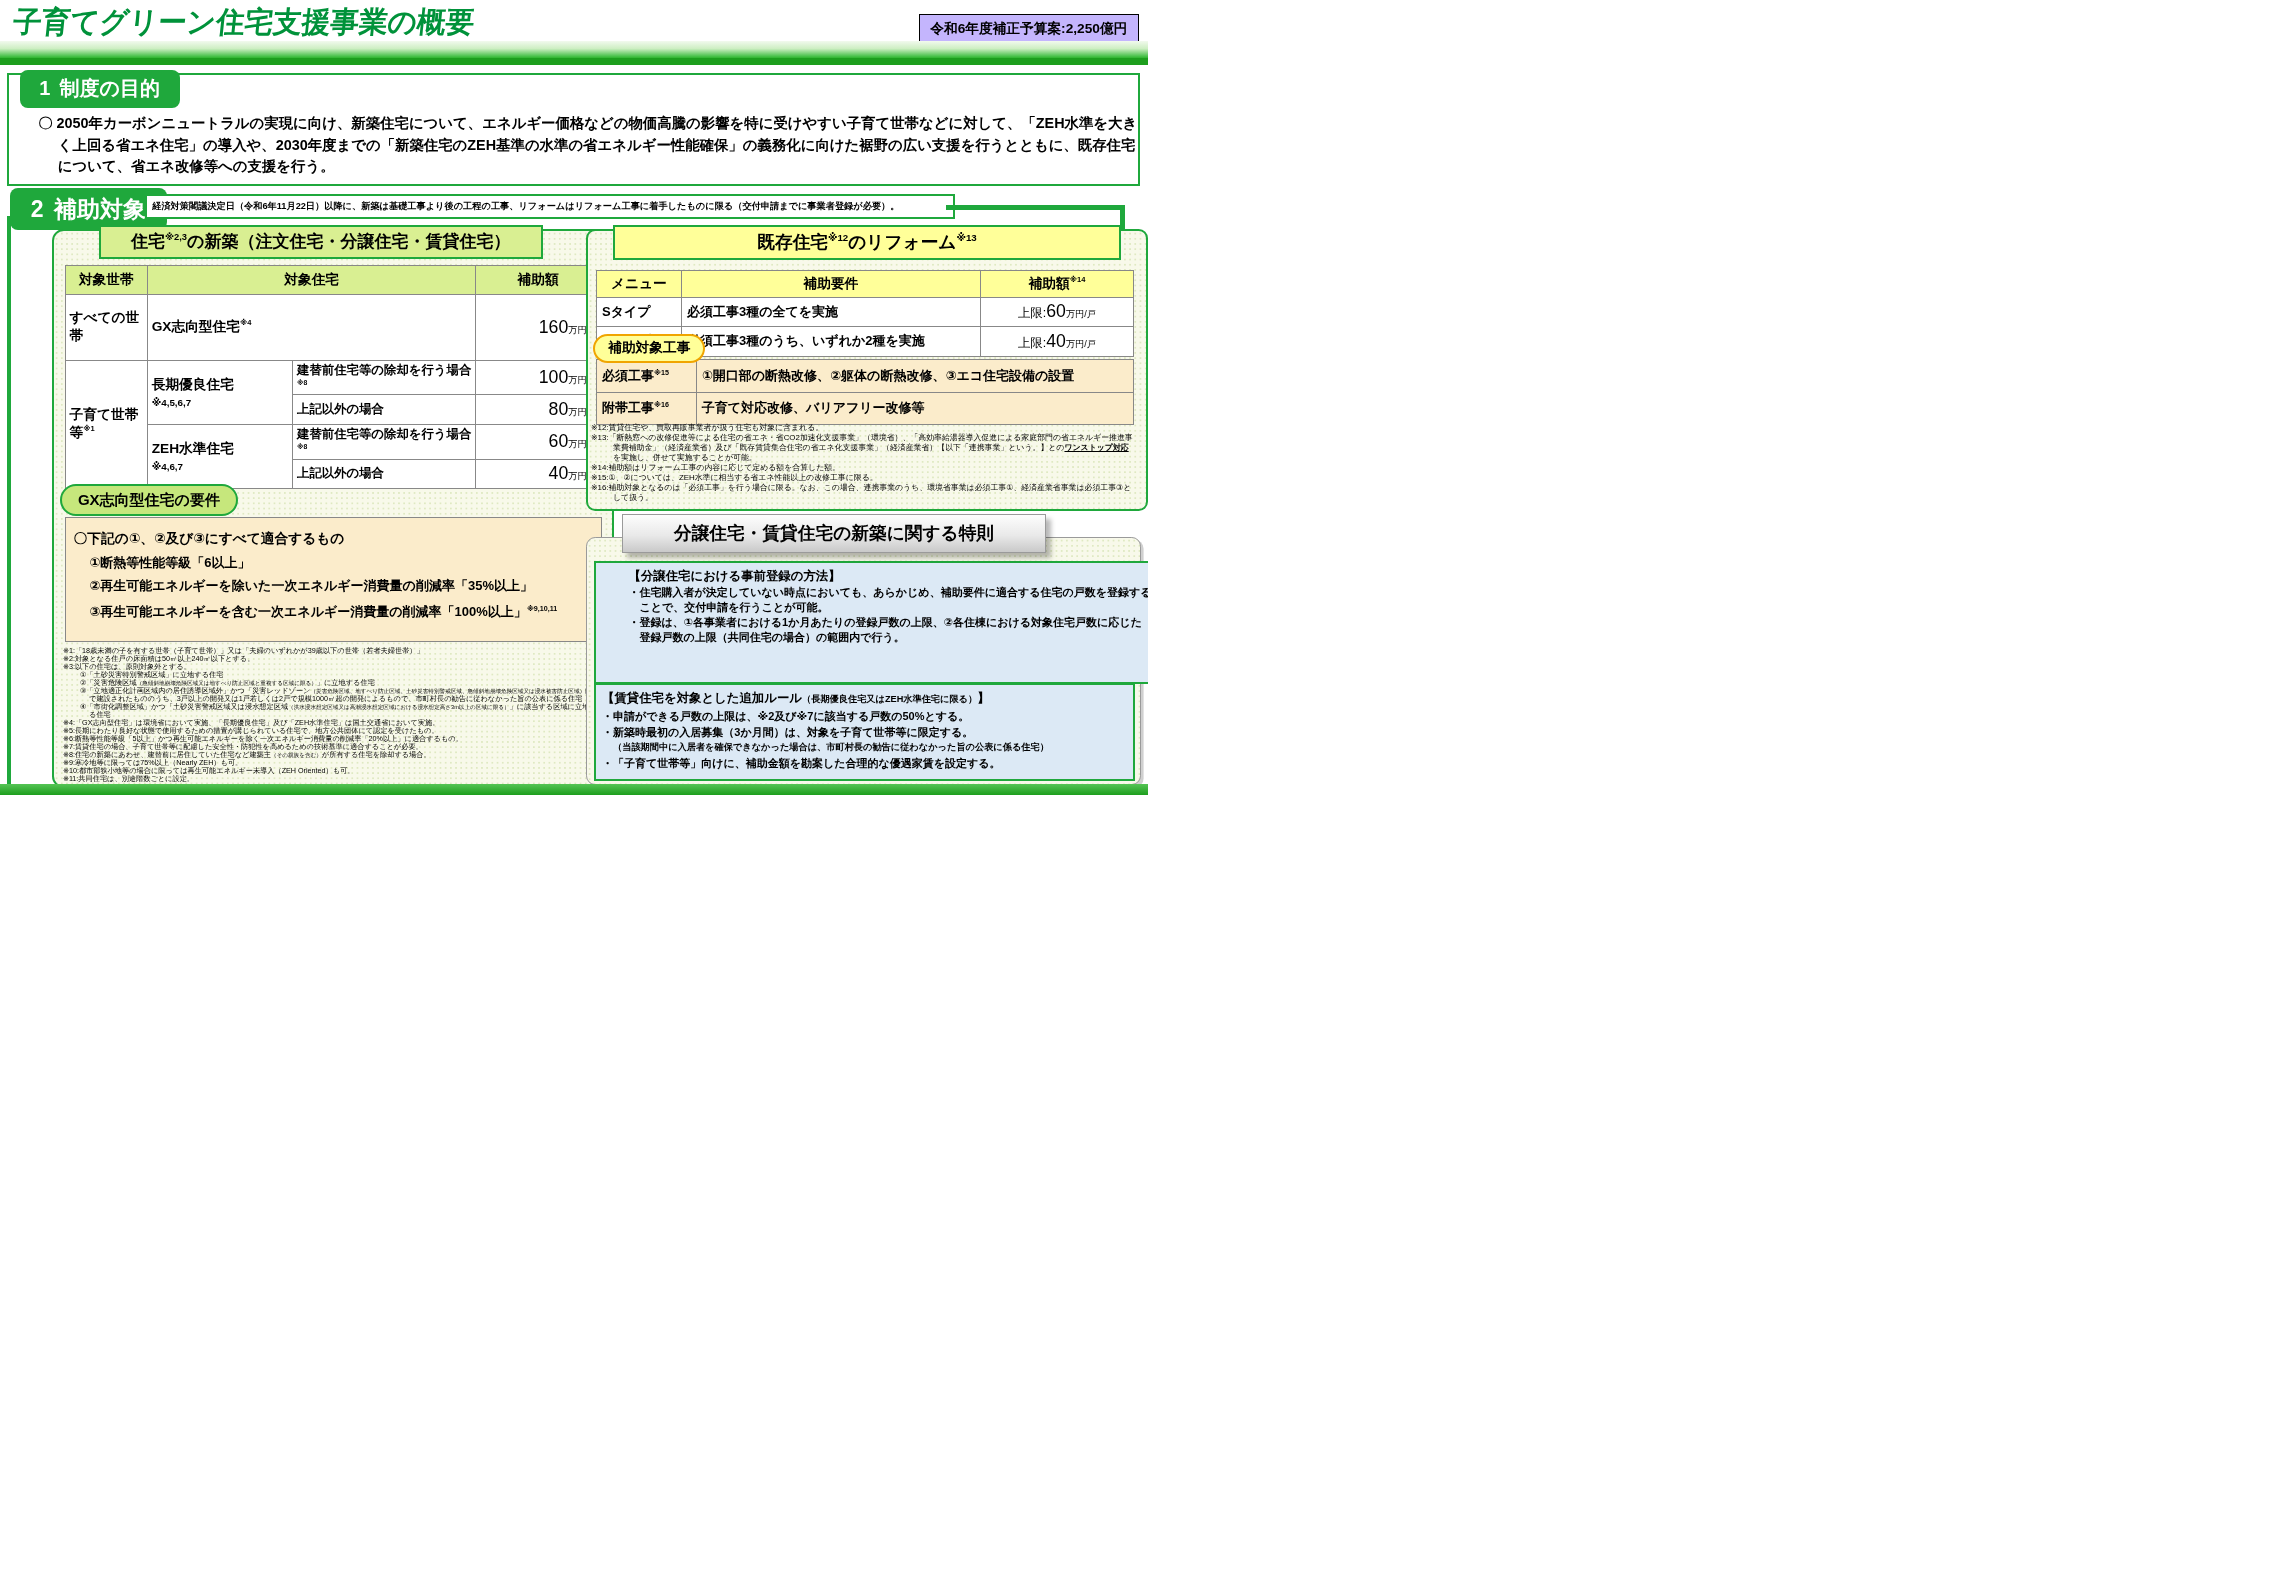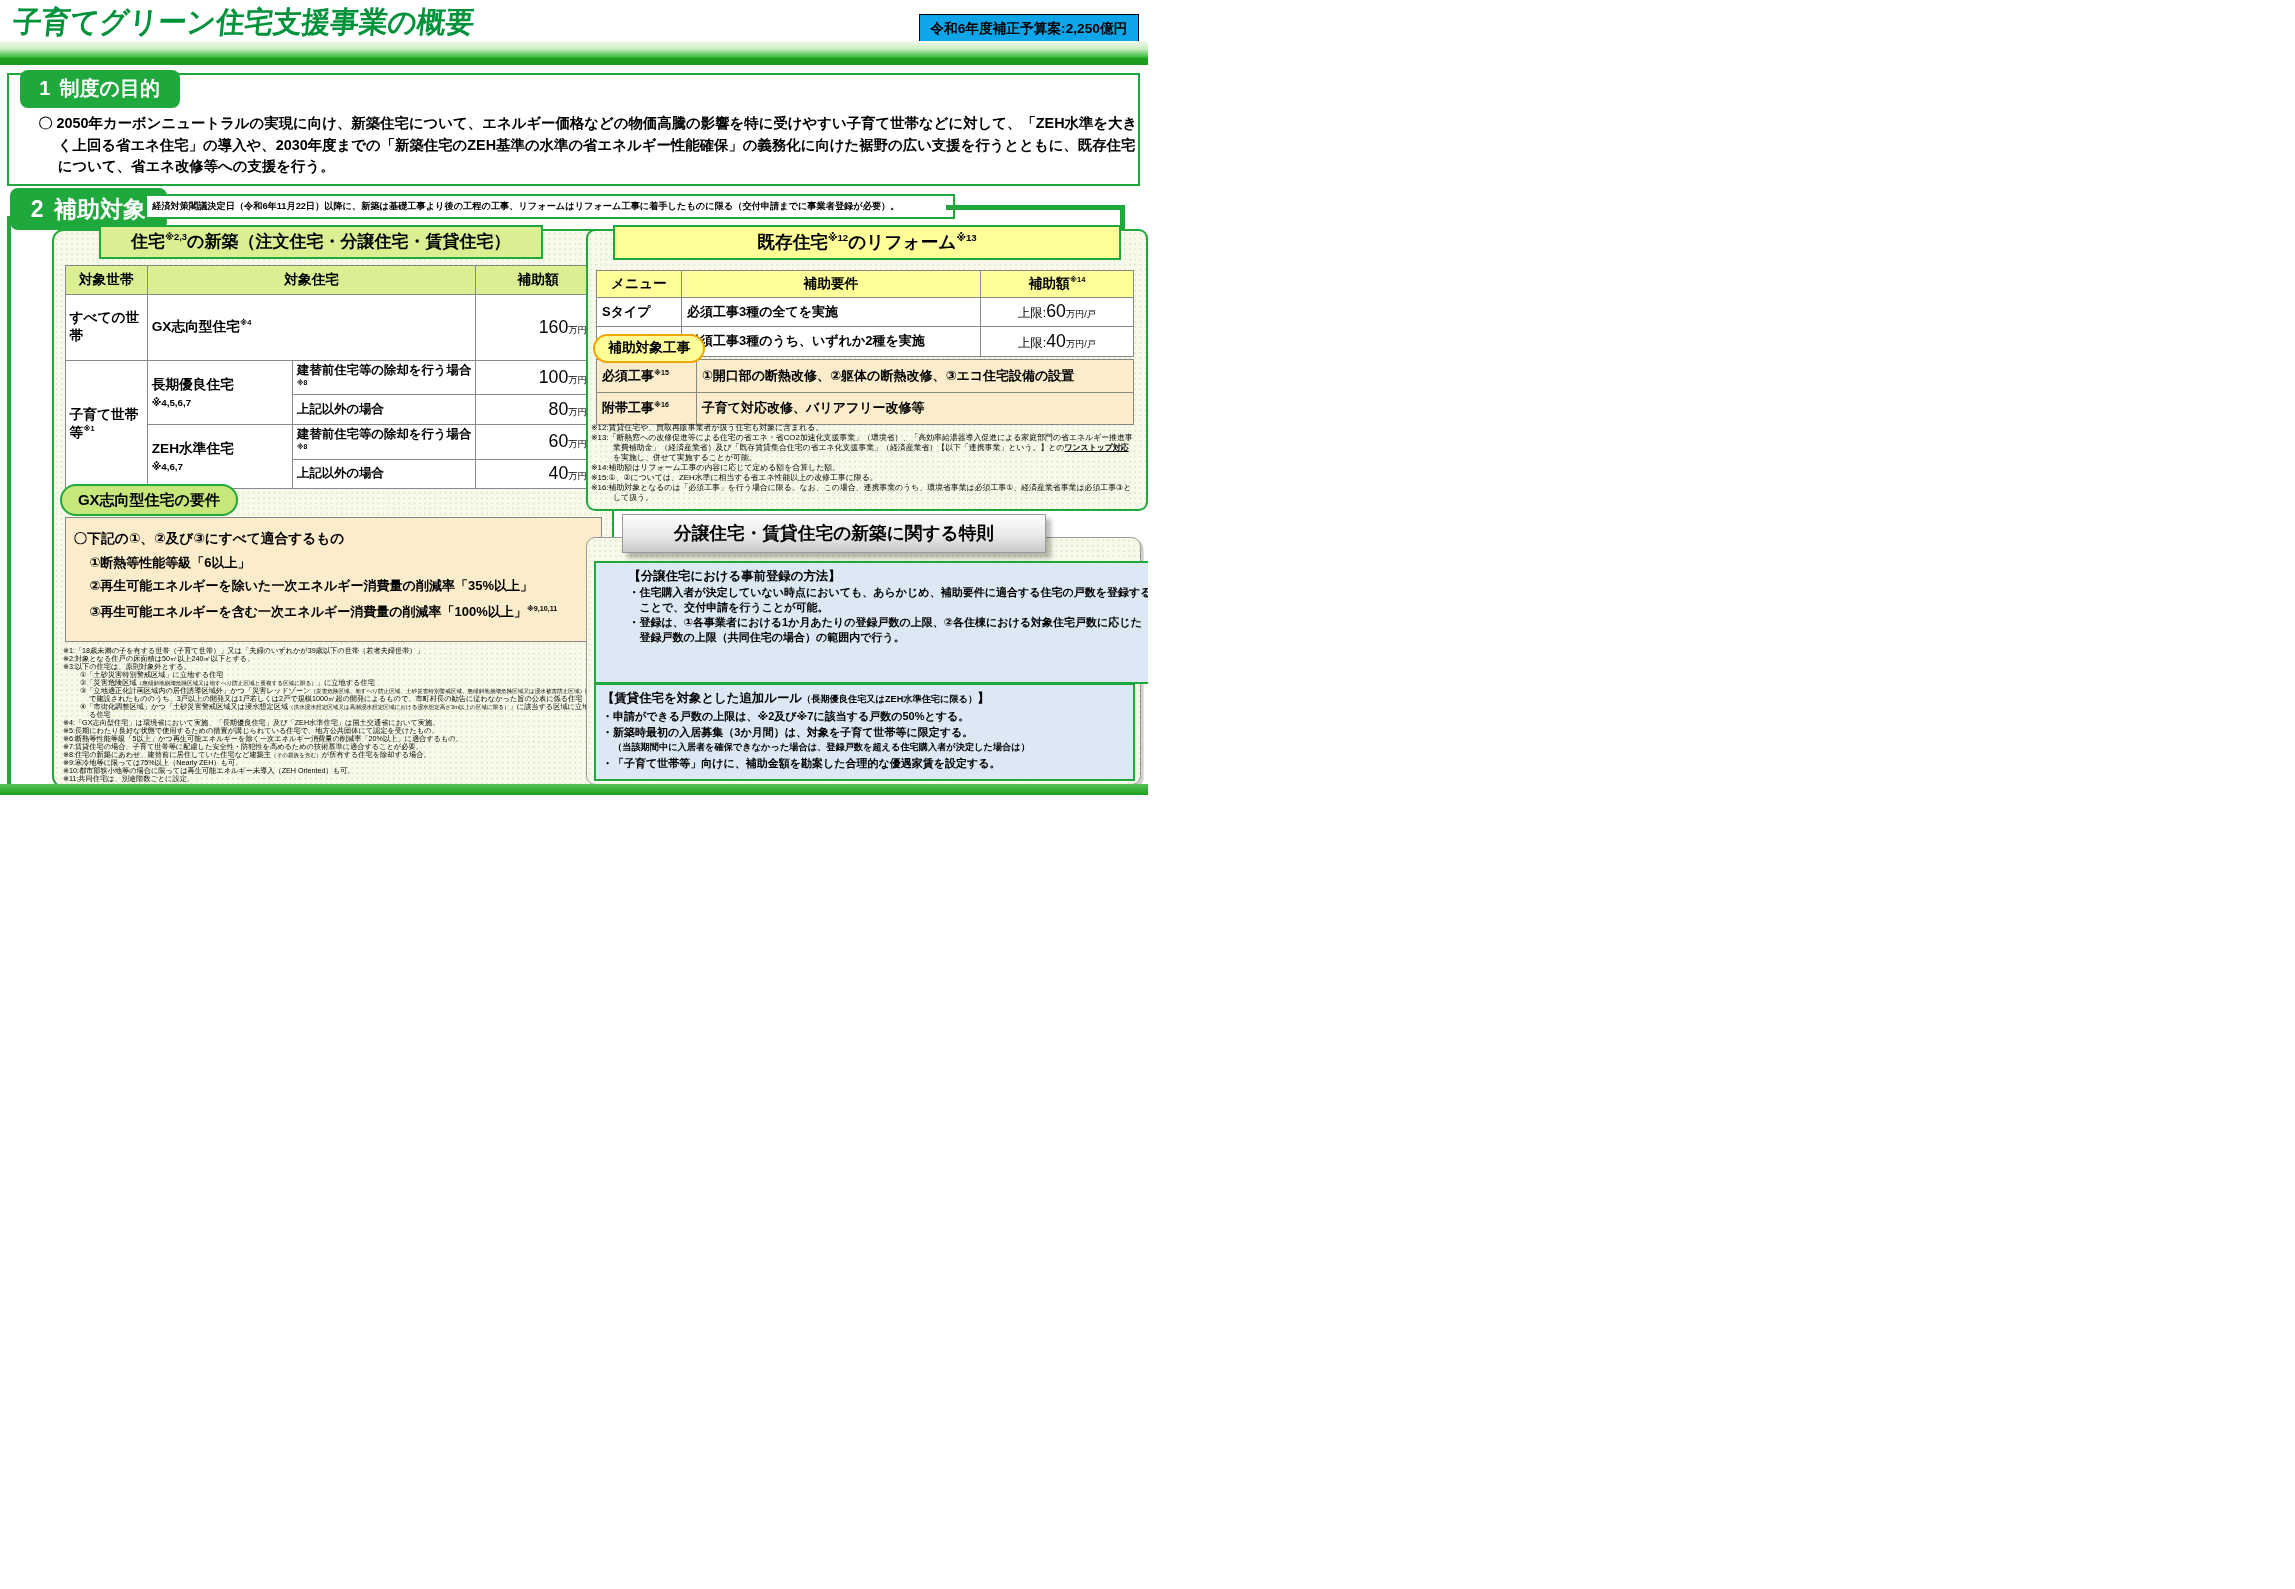--- a/index.html
+++ b/index.html
@@ -3,21 +3,21 @@
 <meta charset="utf-8">
 <style>
   html,body{margin:0;padding:0;background:#ffffff;}
   .page{position:relative;width:1148px;height:795px;background:#fff;overflow:hidden;
         font-family:"Liberation Sans","DejaVu Sans",sans-serif;color:#000;}
   .abs{position:absolute;}
 
   
   .main-title{left:10.5px;top:2.6px;font-size:29.5px;font-weight:bold;color:#00923a;
               letter-spacing:0px;transform:skewX(-6deg) scaleX(.97);transform-origin:left bottom;white-space:nowrap;}
-  .budget-badge{right:9.2px;top:14.4px;border:1.3px solid #000;background:#0ea5e9;padding:4.6px 10.5px;
+  .budget-badge{right:9.2px;top:14.4px;border:1.3px solid #000;background:#c4b5fd;padding:4.6px 10.5px;
                 font-size:13.7px;font-weight:bold;white-space:nowrap;}
   .grad-bar{left:0;top:41px;width:1148px;height:17px;
             background:linear-gradient(180deg,#f2faee 0%,#cdeec2 45%,#57c657 85%,#2eb52e 100%);}
   .solid-bar{left:0;top:58px;width:1148px;height:6.5px;background:#1d9e1d;}
 
   
   .s1-box{left:7.2px;top:73px;width:1129px;height:109px;border:2.6px solid #1fa83c;background:#fff;}
   .pill{background:#1fa83c;color:#fff;font-weight:bold;border-radius:7.9px;display:flex;align-items:center;}
   .s1-pill{position:absolute;left:10.5px;top:-5.2px;height:38px;padding:0 19.6px;font-size:20px;gap:9.2px;}
   .s1-body{position:absolute;left:29px;top:38px;width:1080px;font-size:14.4px;font-weight:bold;
@@ -261,21 +261,21 @@
     <div class="sp-panel dotbg">
       <div class="blue-box bb1">
         <div class="bb-title">【分譲住宅における事前登録の方法】</div>
         <div class="bb-line">・住宅購入者が決定していない時点においても、あらかじめ、補助要件に適合する住宅の戸数を登録することで、交付申請を行うことが可能。</div>
         <div class="bb-line">・登録は、①各事業者における1か月あたりの登録戸数の上限、②各住棟における対象住宅戸数に応じた登録戸数の上限（共同住宅の場合）の範囲内で行う。</div>
       </div>
       <div class="blue-box bb2">
         <div class="bb-title"><span>【賃貸住宅を対象とした追加ルール</span><span class="bb-title-sm">（長期優良住宅又はZEH水準住宅に限る）</span><span>】</span></div>
         <div class="bb-line">・申請ができる戸数の上限は、※2及び※7に該当する戸数の50%とする。</div>
         <div class="bb-line">・新築時最初の入居募集（3か月間）は、対象を子育て世帯等に限定する。</div>
-        <div class="bb-note">（当該期間中に入居者を確保できなかった場合は、登録戸数を超える住宅購入者が決定した場合は）</div>
+        <div class="bb-note">（当該期間中に入居者を確保できなかった場合は、市町村長の勧告に従わなかった旨の公表に係る住宅）</div>
         <div class="bb-line">・「子育て世帯等」向けに、補助金額を勘案した合理的な優遇家賃を設定する。</div>
       </div>
     </div>
   </section>
 
   <div class="abs bottom-bar"></div>
 </div>
 
 
 </body></html>

